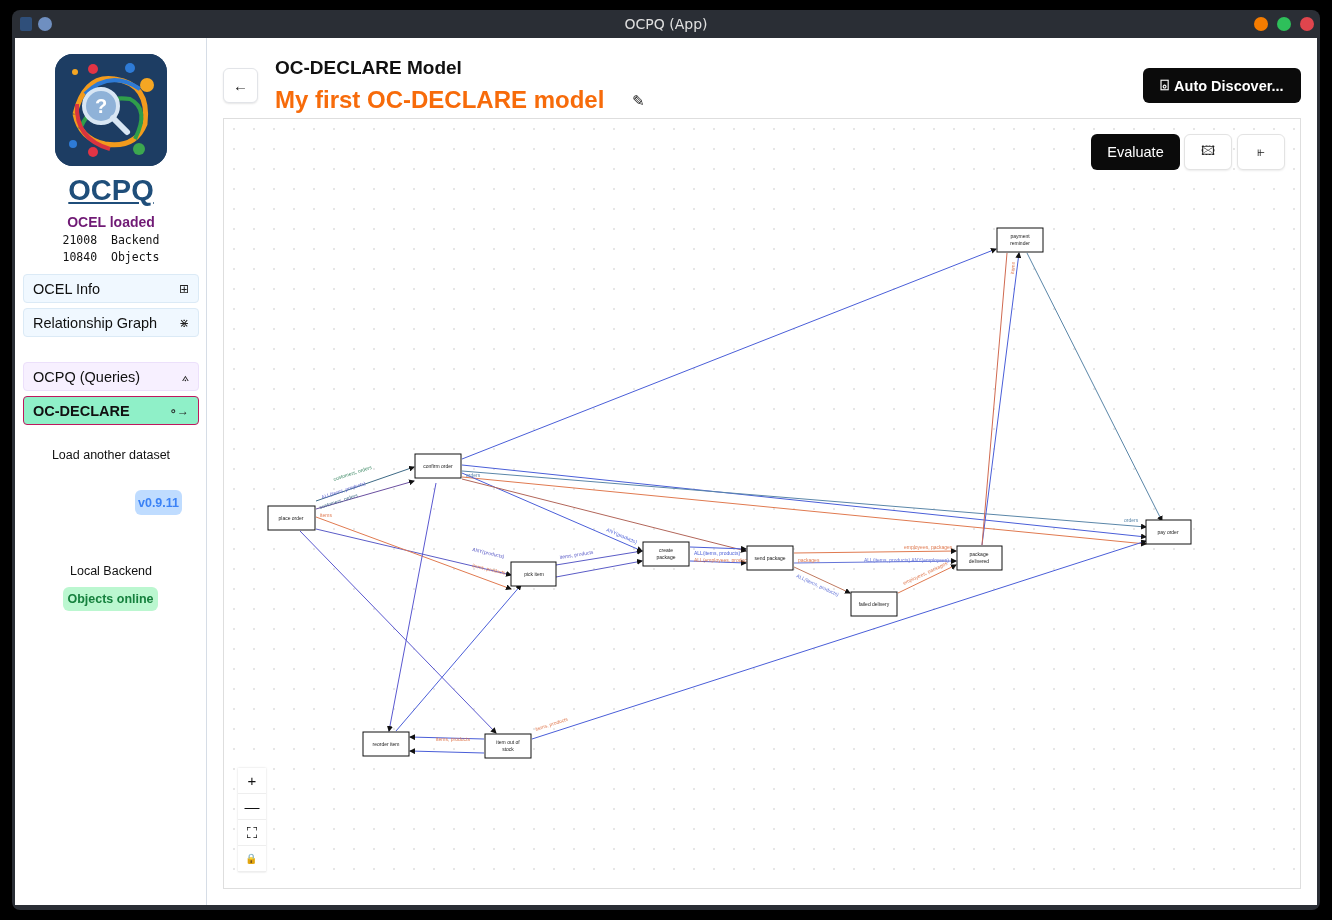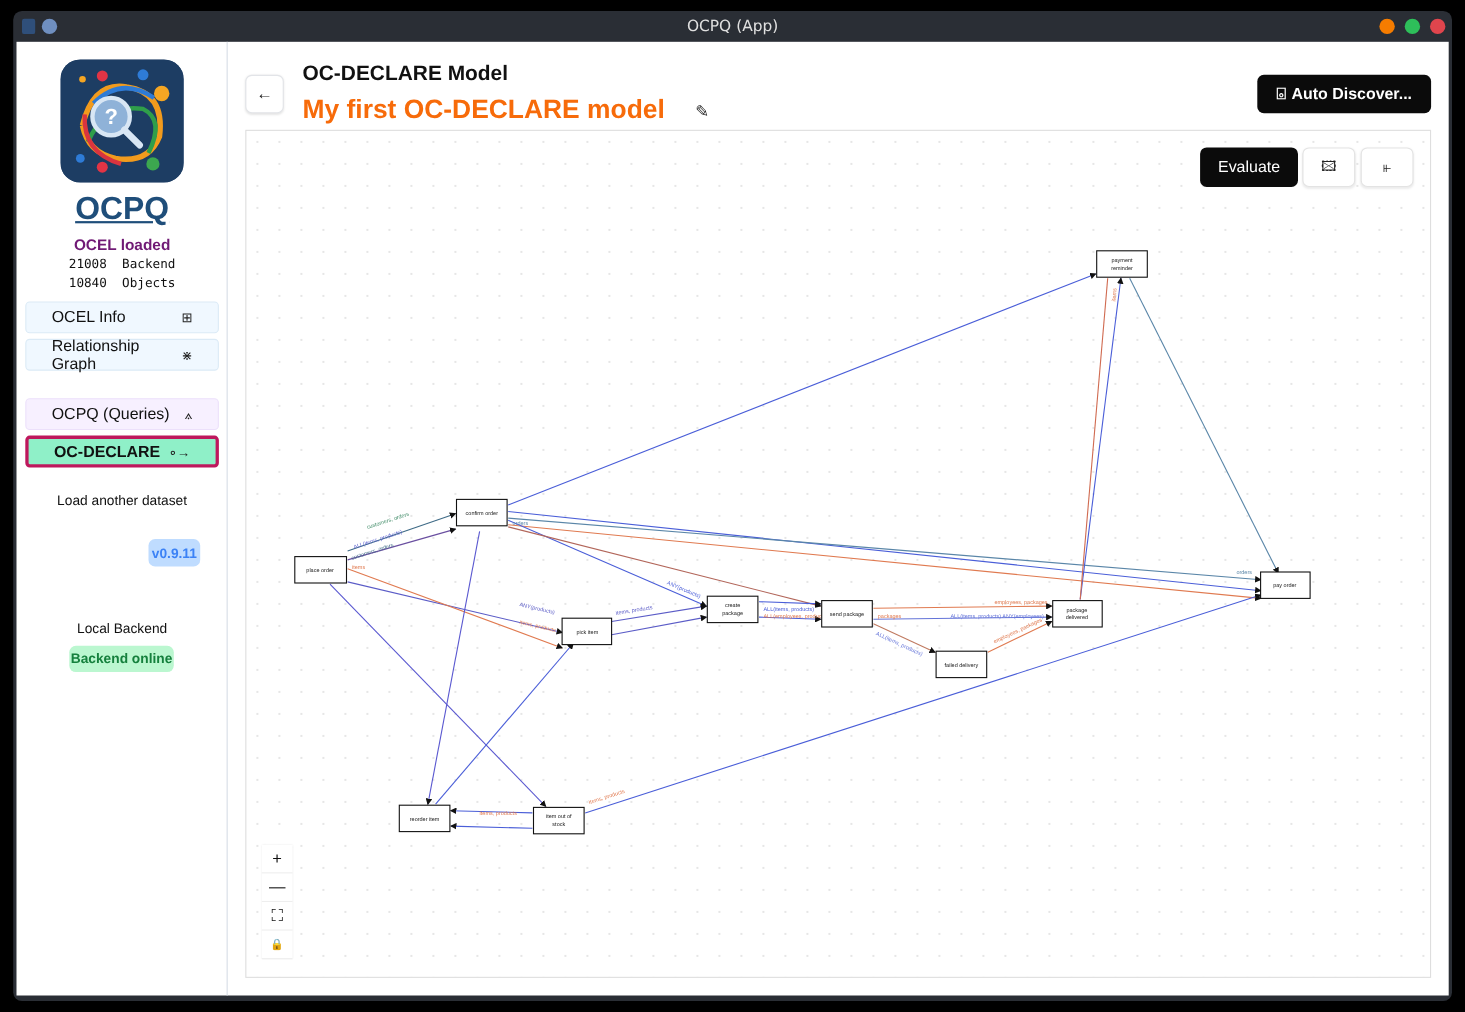--- a/index.html
+++ b/index.html
@@ -11,24 +11,24 @@
   .tb-appicon { width: 12px; height: 14px; background: #2f4f7a; border-radius: 2px; }
   .tb-pill { width: 14px; height: 14px; border-radius: 50%; background: #6f8fc0; }
   .tb-right { position: absolute; right: 6px; top: 7px; display: flex; gap: 9px; }
   .tb-dot { width: 14px; height: 14px; border-radius: 50%; }
   .content { position: absolute; left: 3px; top: 28px; width: 1302px; height: 867px; background: #fff; }
   .sidebar { position: absolute; left: 0; top: 0; width: 192px; height: 867px; border-right: 1px solid #d6dde6; }
   .logo { position: absolute; left: 40px; top: 16px; width: 112px; height: 112px; border-radius: 18px; background: #1e3f66; overflow: hidden; }
   .brand { position: absolute; left: 0; width: 192px; top: 136px; text-align: center; font-size: 29px; font-weight: 900; color: #1f4e7a; letter-spacing: 0px; text-decoration: underline; }
   .ocel-status { position: absolute; left: 0; width: 192px; top: 176px; text-align: center; color: #701a75; font-weight: 700; font-size: 14px; }
   .stat { position: absolute; left: 0; width: 192px; text-align: center; font-family: "DejaVu Sans Mono", monospace; font-size: 11.5px; color: #111; }
-  .nav-btn { position: absolute; left: 8px; width: 176px; height: 29px; border-radius: 4px; display: flex; align-items: center; justify-content: space-between; padding: 0 23px; font-size: 14.5px; color: #111; }
+  .nav-btn { position: absolute; left: 8px; width: 176px; height: 29px; border-radius: 4px; display: flex; align-items: center; justify-content: space-between; padding: 0 9px; font-size: 14.5px; color: #111; }
   .nav-blue { background: #f0f8ff; border: 1px solid #dbeaf6; }
   .nav-purple { background: #f7f0ff; border: 1px solid #ece0fb; }
-  .nav-active { background: #8ff0c8; border: 3px solid #be185d; font-weight: 700; }
+  .nav-active { background: #8ff0c8; border: 1px solid #be185d; font-weight: 700; }
   .nav-icon { font-size: 12px; color: #222; }
   .side-label { position: absolute; left: 0; width: 192px; text-align: center; font-size: 12.5px; color: #111; }
   .badge { position: absolute; border-radius: 6px; font-size: 12.5px; font-weight: 700; display: flex; align-items: center; justify-content: center; }
   .main { position: absolute; left: 193px; top: 0; width: 1109px; height: 867px; }
   .back-btn { position: absolute; left: 15px; top: 30px; width: 35px; height: 35px; border: 1px solid #e2e4e8; border-radius: 6px; box-shadow: 0 1px 2px rgba(0,0,0,0.1); display: flex; align-items: center; justify-content: center; font-size: 15px; color: #222; background: #fff; }
   .page-sub { position: absolute; left: 67px; top: 19px; font-size: 19px; font-weight: 700; color: #111; }
   .page-title { position: absolute; left: 67px; top: 48px; font-size: 24px; font-weight: 800; color: #f76b0a; }
   .edit-icon { position: absolute; left: 424px; top: 54px; font-size: 15px; color: #222; }
   .auto-btn { position: absolute; left: 935px; top: 30px; width: 158px; height: 35px; background: #0b0b0b; color: #fff; border-radius: 6px; display: flex; align-items: center; justify-content: center; gap: 5px; font-size: 14.5px; font-weight: 700; }
   .canvas { position: absolute; left: 15px; top: 80px; width: 1078px; height: 771px; border: 1px solid #dedede; background-color: #fff;
@@ -105,21 +105,21 @@
         <span class="nav-icon">⋇</span>
       </div>
       <div class="nav-btn nav-active" style="top:358px">
         <span>OC-DECLARE</span>
         <span class="nav-icon">∘→</span>
       </div>
 
       <div class="side-label" style="top:410px">Load another dataset</div>
       <div class="badge" style="left:72px; top:452px; width:47px; height:25px; background:#bfdcff; color:#3b82f6;margin-left:48px;">v0.9.11</div>
       <div class="side-label" style="top:526px">Local Backend</div>
-      <div class="badge" style="left:48px; top:549px; width:95px; height:24px; background:#bbf7d0; color:#15803d;">Backend online</div>
+      <div class="badge" style="left:48px; top:549px; width:95px; height:24px; background:#bbf7d0; color:#15803d;">Objects online</div>
     </div>
 
     <div class="main">
       <div class="back-btn">
           <span>←</span>
         </div>
       <div class="page-sub">OC-DECLARE Model</div>
       <div class="page-title">My first OC-DECLARE model</div>
       <div class="edit-icon">✎</div>
       <div class="auto-btn">

